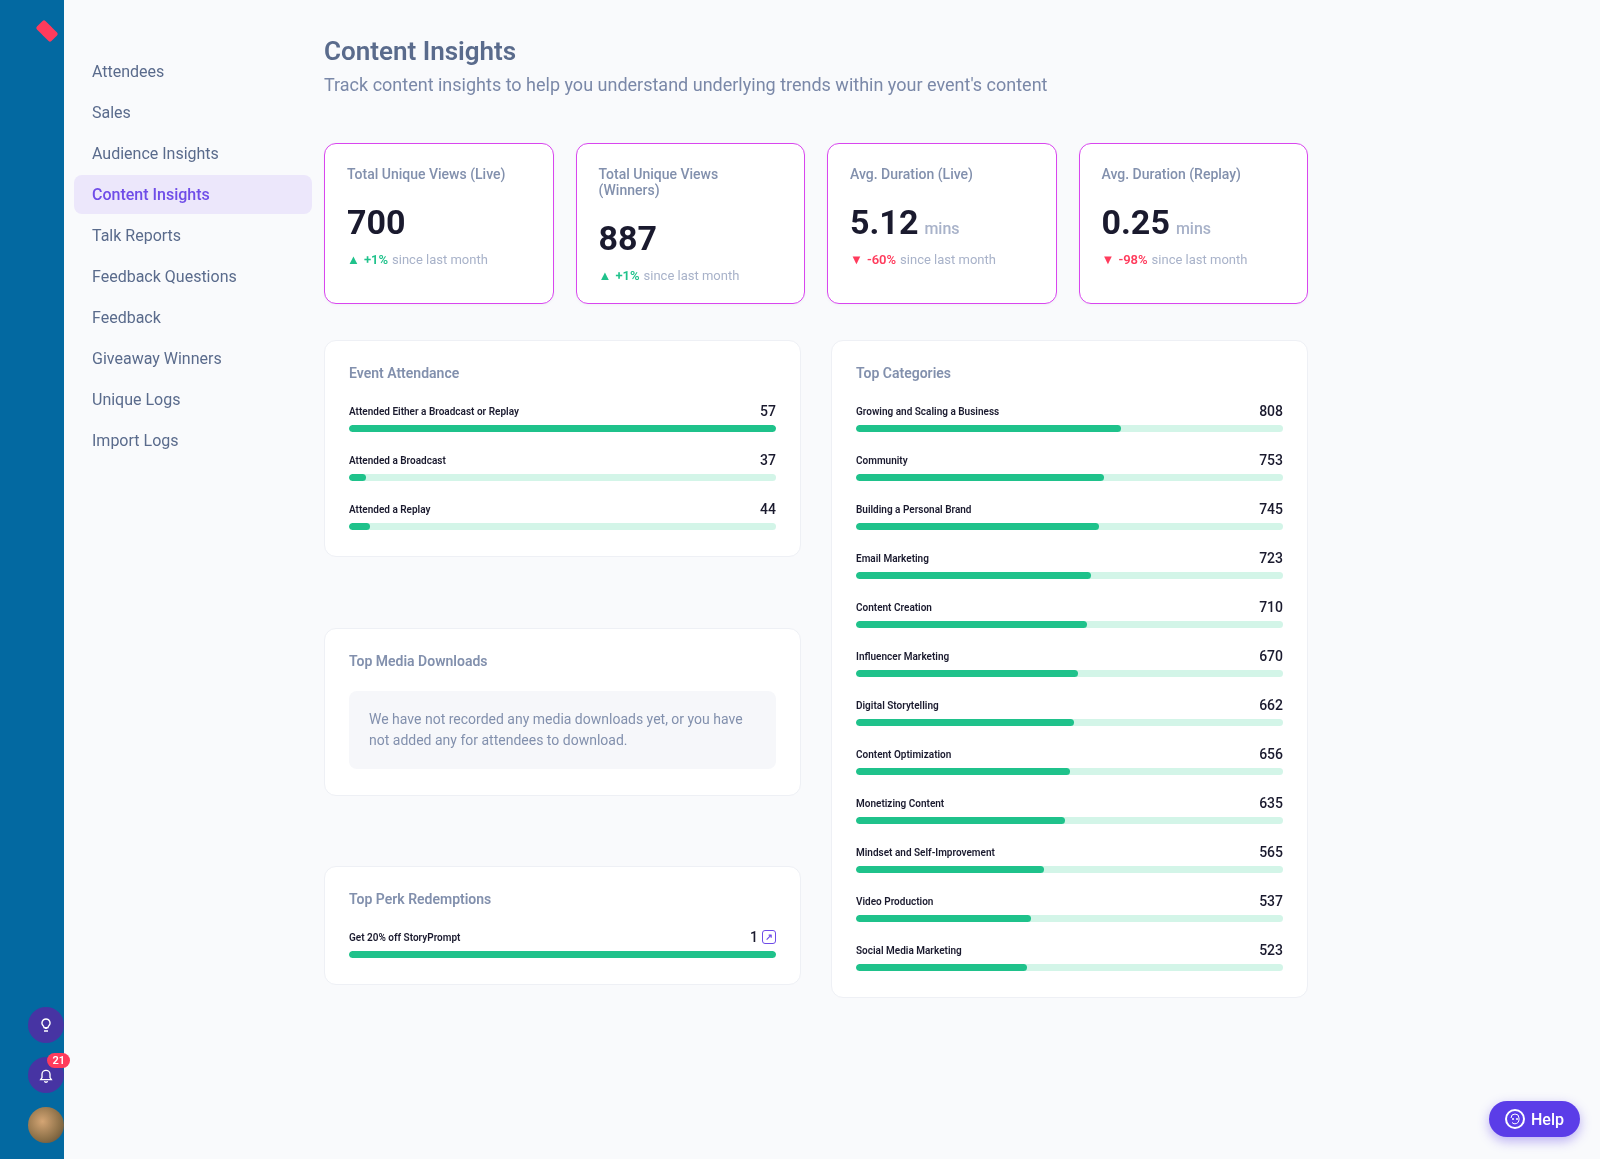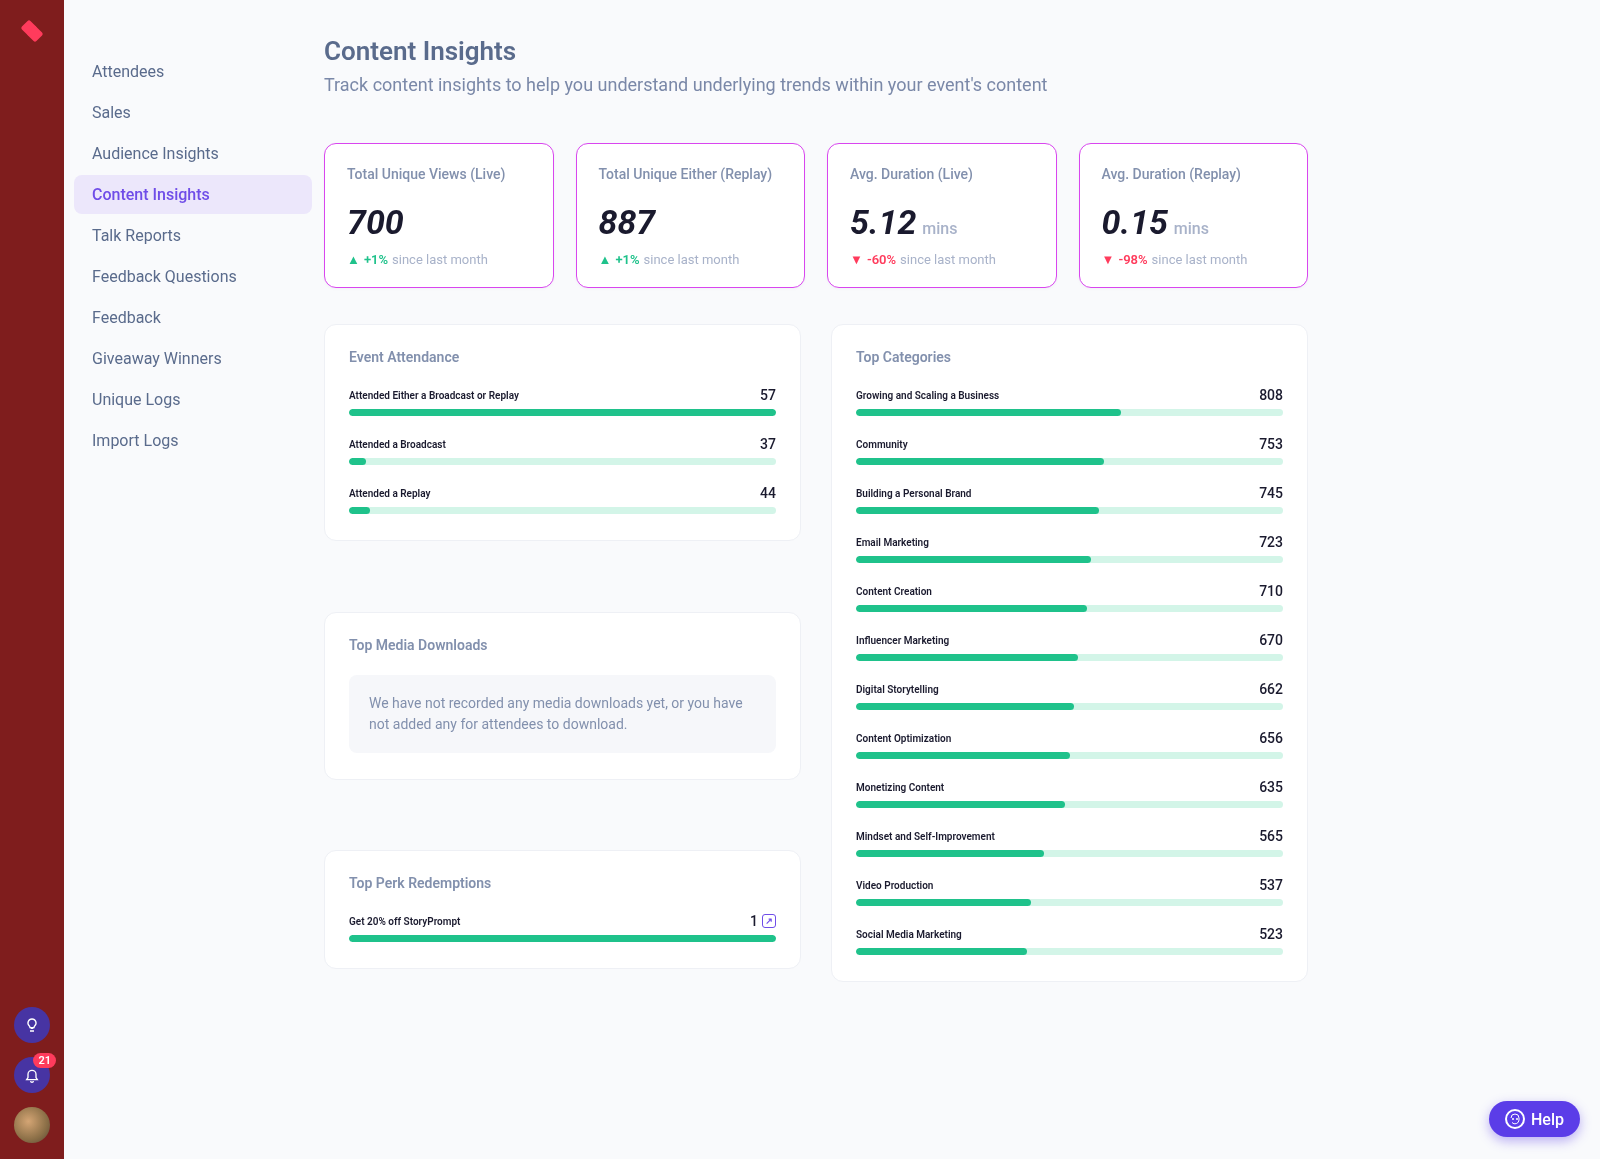--- a/index.html
+++ b/index.html
@@ -5,24 +5,24 @@
 * { box-sizing: border-box; margin: 0; padding: 0; }
 body {
   font-family: -apple-system, BlinkMacSystemFont, "Segoe UI", Roboto, sans-serif;
   background: #f9fafc;
   color: #1a1a2e;
   display: flex;
   min-height: 100vh;
 }
 .rail {
   width: 64px;
-  background: #7f1d1d;
+  background: #0369a1;
   display: flex;
   flex-direction: column;
-  align-items: center;
+  align-items: flex-end;
   padding: 14px 0;
   position: relative;
 }
 .rail-logo {
   width: 34px; height: 34px;
   display:flex; align-items:center; justify-content:center;
 }
 .rail-bottom {
   position: absolute;
   bottom: 16px;
@@ -98,21 +98,20 @@
   font-size: 14px;
   color: #8290ad;
   font-weight: 500;
   margin-bottom: 20px;
 }
 .stat-value-row { display:flex; align-items:baseline; gap:6px; margin-bottom:10px; }
 .stat-value {
   font-size: 34px;
   font-weight: 700;
   color: #1a1a2e;
-  font-style: italic;
 }
 .stat-unit { font-size:16px; color:#a8b2c9; font-weight:500; }
 .stat-trend {
   font-size: 13px;
   display:flex; align-items:center; gap:4px;
 }
 .trend-up { color:#1fc28b; }
 .trend-down { color:#ff3b5c; }
 .trend-pct { font-weight:600; }
 .trend-tail { color:#a8b2c9; }
@@ -223,21 +222,21 @@
         <div class="stat-value-row">
           <span class="stat-value">700</span>
         </div>
         <div class="stat-trend">
           <span class="trend-up">▲</span>
           <span class="trend-up trend-pct">+1%</span>
           <span class="trend-tail">since last month</span>
         </div>
       </div>
       <div class="stat-card">
-        <div class="stat-label">Total Unique Either (Replay)</div>
+        <div class="stat-label">Total Unique Views (Winners)</div>
         <div class="stat-value-row">
           <span class="stat-value">887</span>
         </div>
         <div class="stat-trend">
           <span class="trend-up">▲</span>
           <span class="trend-up trend-pct">+1%</span>
           <span class="trend-tail">since last month</span>
         </div>
       </div>
       <div class="stat-card">
@@ -248,21 +247,21 @@
         </div>
         <div class="stat-trend">
           <span class="trend-down">▼</span>
           <span class="trend-down trend-pct">-60%</span>
           <span class="trend-tail">since last month</span>
         </div>
       </div>
       <div class="stat-card">
         <div class="stat-label">Avg. Duration (Replay)</div>
         <div class="stat-value-row">
-          <span class="stat-value">0.15</span>
+          <span class="stat-value">0.25</span>
           <span class="stat-unit">mins</span>
         </div>
         <div class="stat-trend">
           <span class="trend-down">▼</span>
           <span class="trend-down trend-pct">-98%</span>
           <span class="trend-tail">since last month</span>
         </div>
       </div>
     </div>
 

